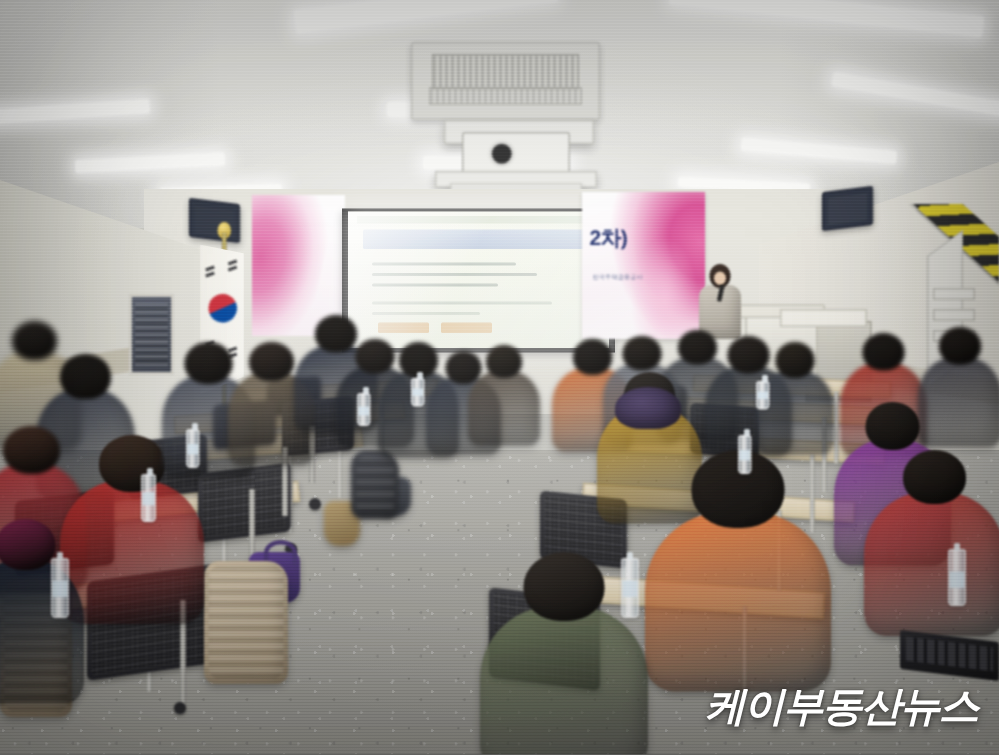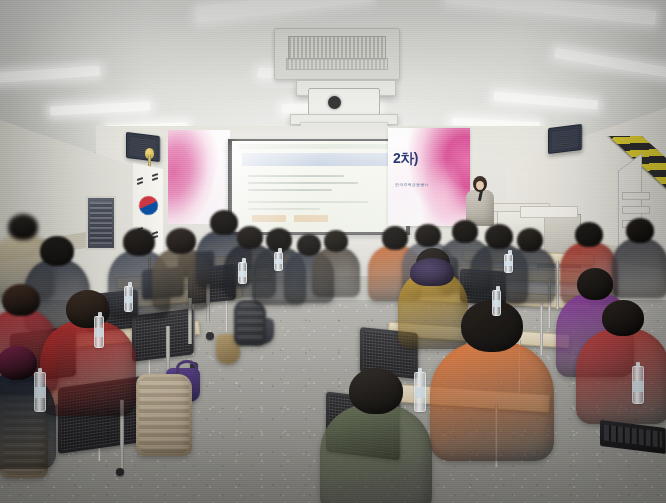--- a/index.html
+++ b/index.html
@@ -607,13 +607,14 @@
       </div>
     </div>
 
   <div class="soft" style="position:absolute;left:600px;top:424px;width:66px;height:26px;background:linear-gradient(160deg,#2a2a2e,#141416);transform:skewY(7deg);border-radius:2px;"></div>
   <div class="soft" style="position:absolute;left:604px;top:428px;width:58px;height:16px;background:repeating-linear-gradient(90deg,#3b3b40 0 5px,#17171a 5px 7px);transform:skewY(7deg);"></div>
 
   <div id="grade"></div>
   <div id="vignette"></div>
   <div id="grain"></div>
 
+  <div id="watermark">케이부동산뉴스</div>
 </div>
 
 </body></html>

